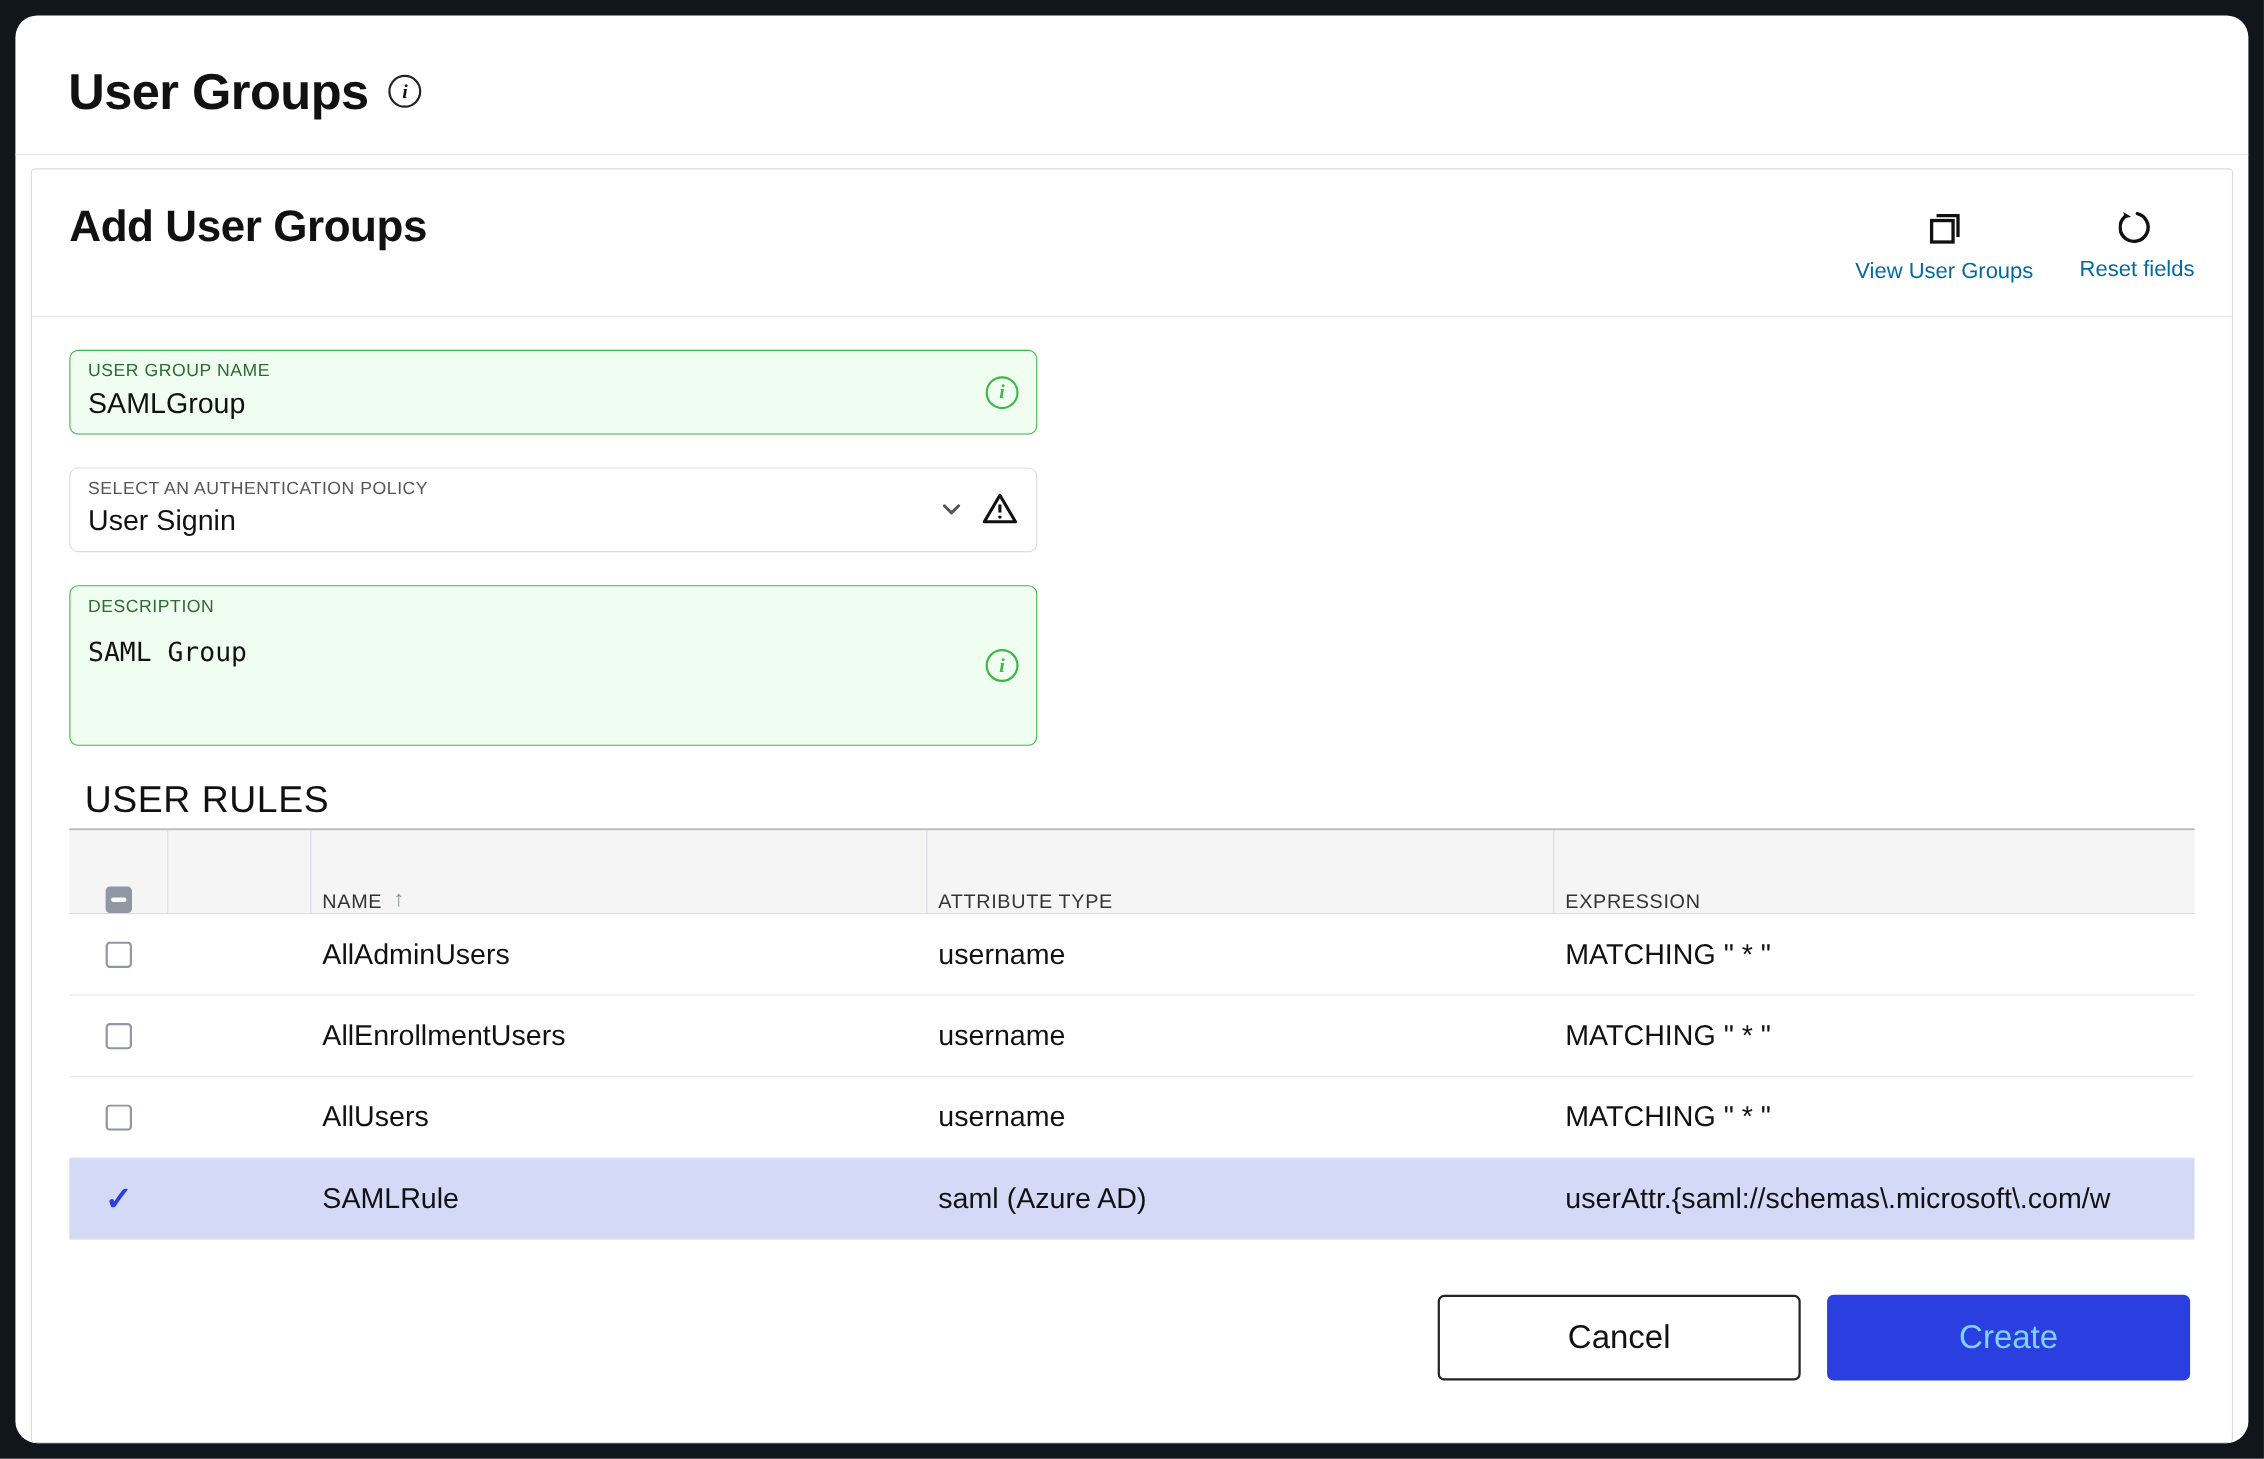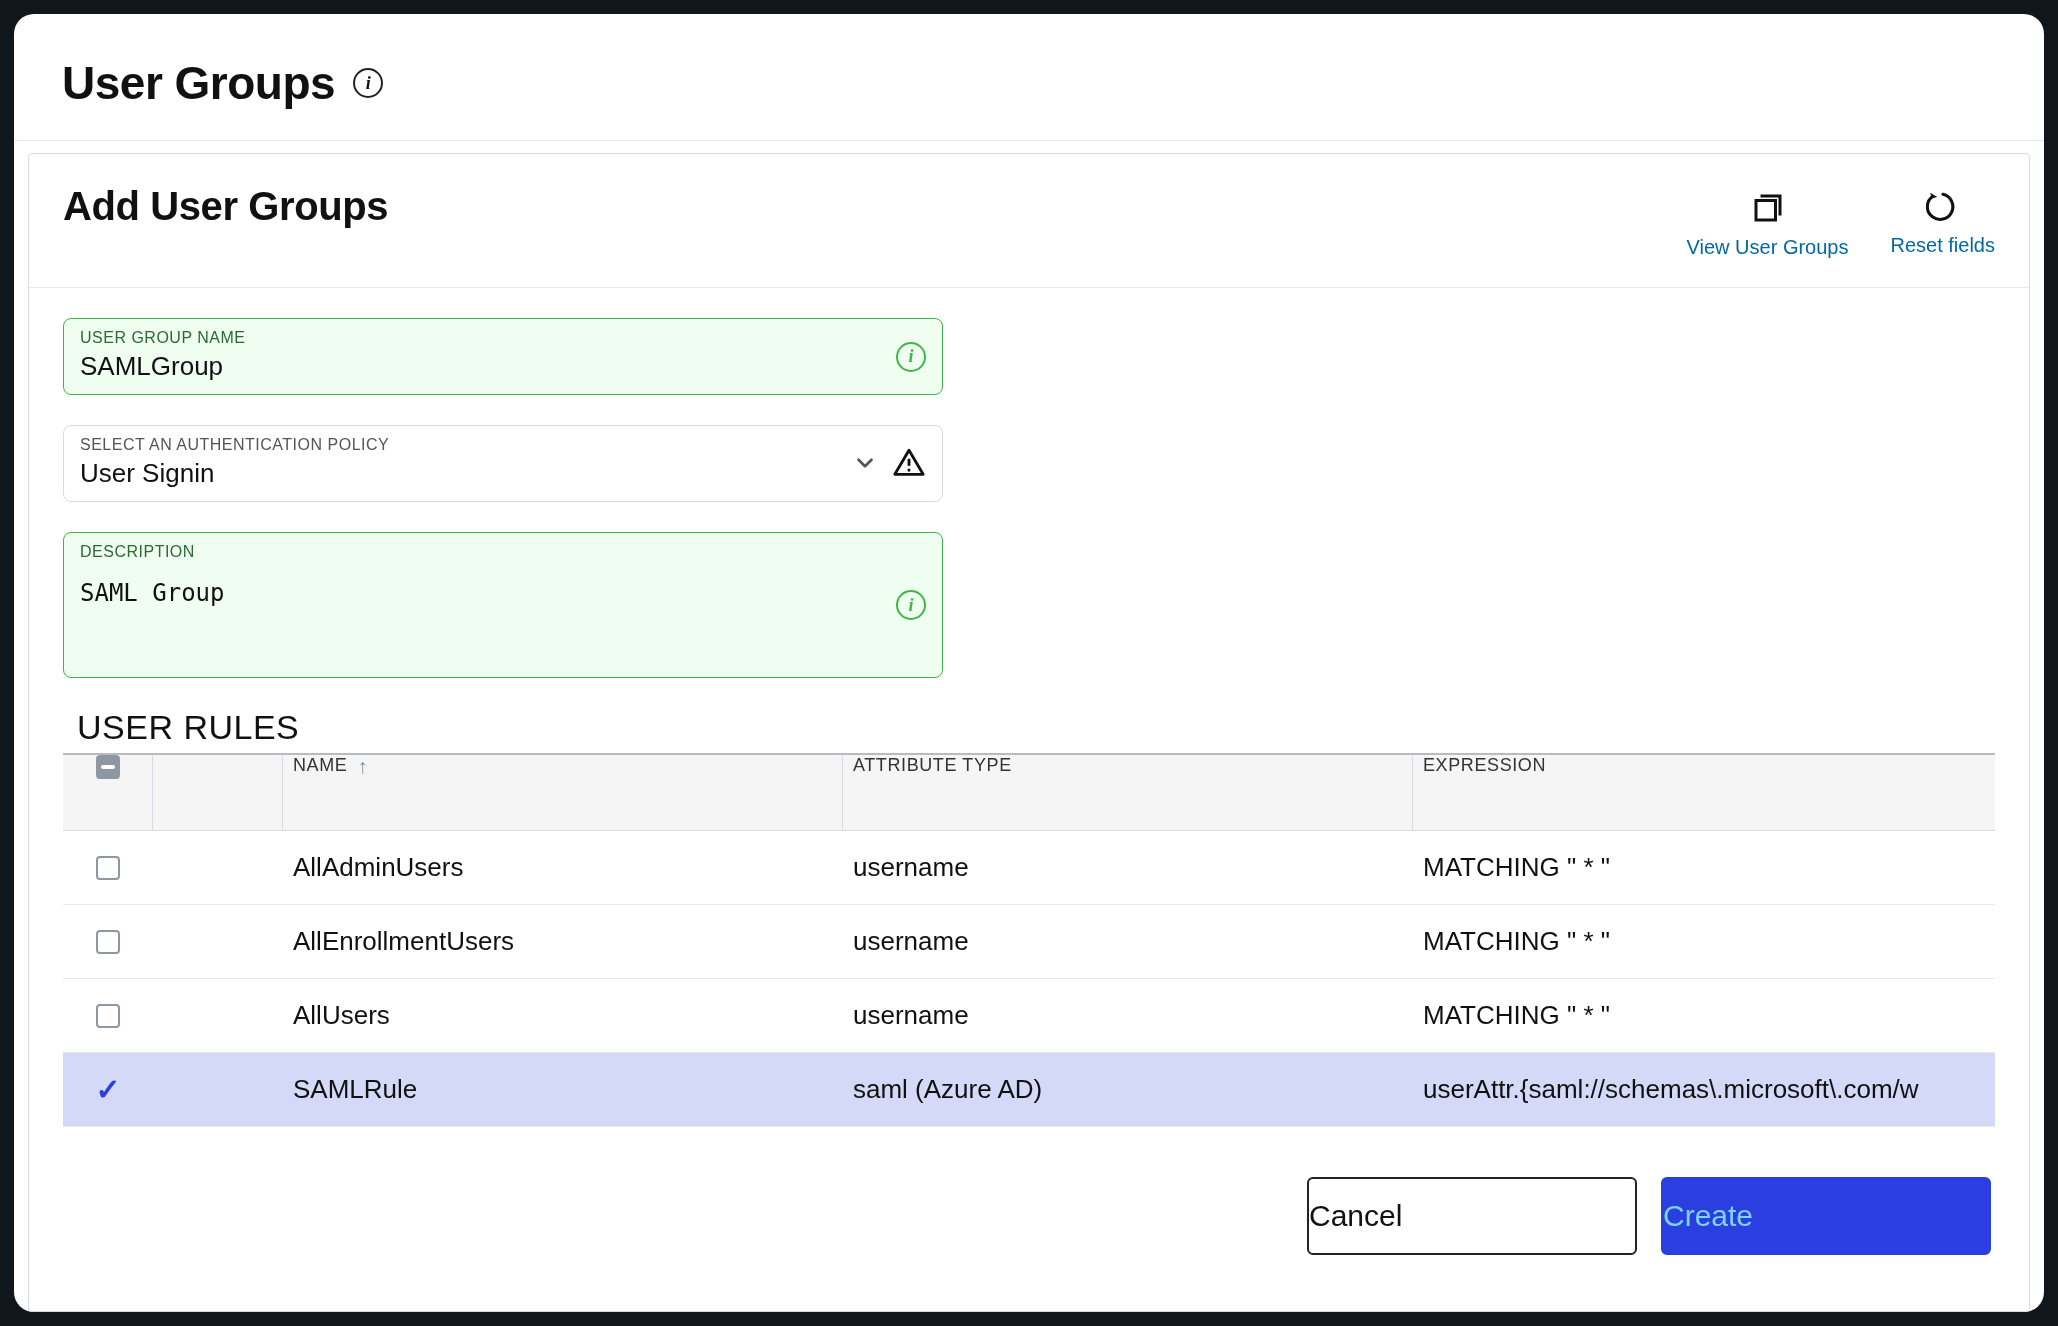--- a/index.html
+++ b/index.html
@@ -186,21 +186,21 @@
     border-bottom: 1px solid #d8dbe1;
     align-items: center;
     height: 76px;
   }
   .rules-head-cell {
     font-size: 18px;
     letter-spacing: 0.6px;
     color: #333;
     padding: 0 10px;
     display: flex;
-    align-items: flex-start;
+    align-items: flex-end;
     gap: 10px;
     height: 100%;
   }
   .rules-head-cell.col-sel { justify-content: center; border-right: 1px solid #d8dbe1; }
   .rules-head-cell.col-pad { border-right: 1px solid #d8dbe1; }
   .rules-head-cell.col-name { border-right: 1px solid #d8dbe1; }
   .rules-head-cell.col-attr { border-right: 1px solid #d8dbe1; }
 
   .indet-box {
     width: 24px; height: 24px;
@@ -252,20 +252,21 @@
     gap: 24px;
     padding: 40px 38px 20px 38px;
   }
   .btn {
     min-width: 330px;
     height: 78px;
     border-radius: 6px;
     font-size: 30px;
     display: flex;
     align-items: center;
+    justify-content: center;
     cursor: pointer;
   }
   .btn-secondary {
     background: #fff;
     border: 2px solid #222;
     color: #111;
   }
   .btn-primary {
     background: #2b3fe0;
     border: 2px solid #2b3fe0;

